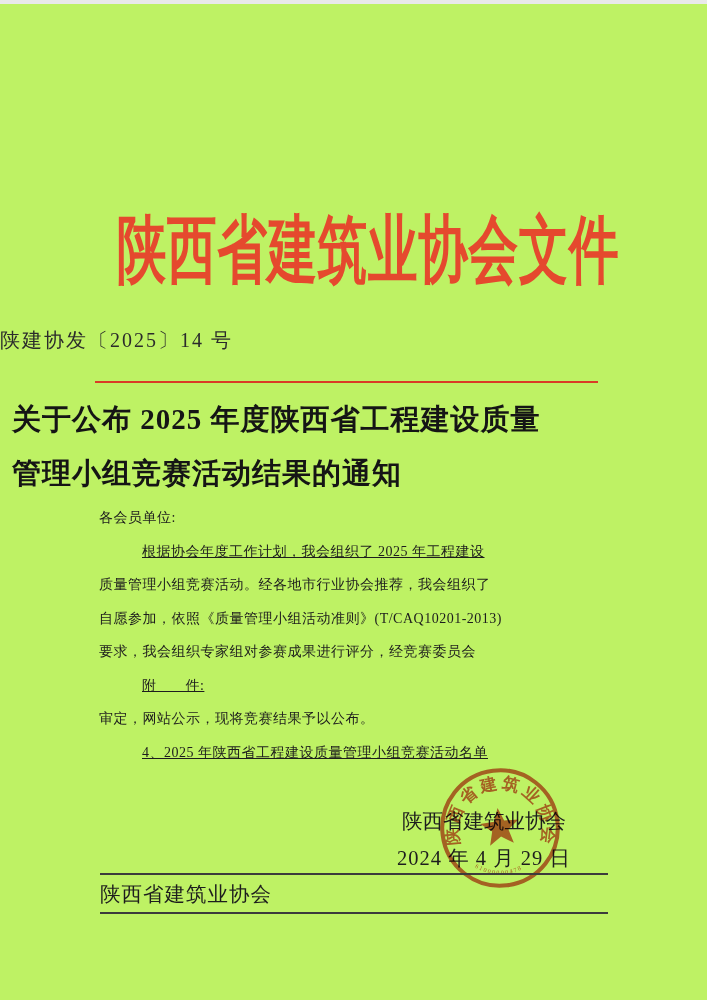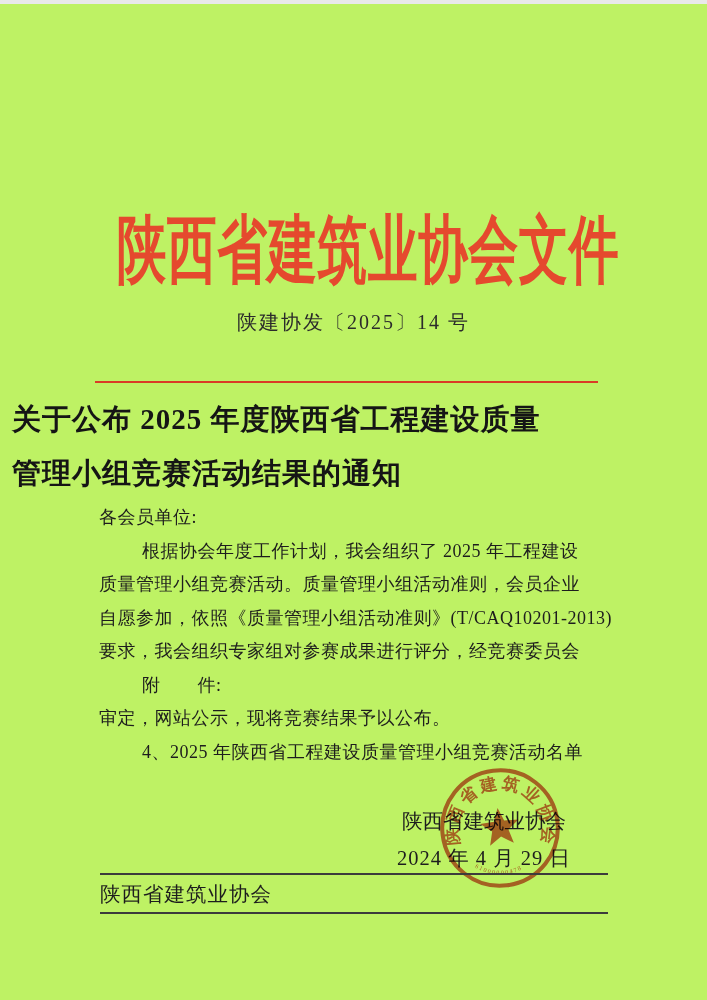--- a/index.html
+++ b/index.html
@@ -24,24 +24,23 @@
     font-weight: bold;
     line-height: 100px;
     color: #e5492e;
     transform: scaleX(0.67);
     transform-origin: 50% 0;
     white-space: nowrap;
     letter-spacing: 1px;
   }
   .doc-number {
     position: absolute;
-    top: 305px;
+    top: 323px;
     left: 0;
     width: 707px;
-    text-align: center;
     font-size: 20px;
     letter-spacing: 2px;
     color: #2b2b2b;
   }
   .red-rule {
     position: absolute;
     top: 377px;
     left: 95px;
     width: 503px;
     height: 2px;
@@ -59,27 +58,27 @@
     color: #151515;
     letter-spacing: 1px;
     padding-left: 8px;
   }
   
   .body-block {
     position: absolute;
     top: 497px;
     left: 99px;
     width: 514px;
-    font-size: 18px;
+    font-size: 14px;
     line-height: 33.5px;
     color: #1d1d1d;
     letter-spacing: 0.5px;
   }
   .body-line { white-space: nowrap; }
-  .indent { padding-left: 43px; }
+  .indent { padding-left: 43px; text-decoration: underline; }
   
   .signature {
     position: absolute;
     top: 802px;
     left: 396px;
     width: 176px;
     text-align: center;
     font-size: 20.5px;
     color: #1d1d1d;
   }
@@ -125,21 +124,21 @@
   <div class="red-rule"></div>
 
   <div class="doc-title">
     <div>关于公布 2025 年度陕西省工程建设质量</div>
     <div>管理小组竞赛活动结果的通知</div>
   </div>
 
   <div class="body-block">
     <div class="body-line">各会员单位:</div>
     <div class="body-line indent">根据协会年度工作计划，我会组织了 2025 年工程建设</div>
-    <div class="body-line">质量管理小组竞赛活动。质量管理小组活动准则，会员企业</div>
+    <div class="body-line">质量管理小组竞赛活动。经各地市行业协会推荐，我会组织了</div>
     <div class="body-line">自愿参加，依照《质量管理小组活动准则》(T/CAQ10201-2013)</div>
     <div class="body-line">要求，我会组织专家组对参赛成果进行评分，经竞赛委员会</div>
     <div class="body-line indent">附　　件:</div>
     <div class="body-line">审定，网站公示，现将竞赛结果予以公布。</div>
     <div class="body-line indent">4、2025 年陕西省工程建设质量管理小组竞赛活动名单</div>
   </div>
 
   <div class="signature">
     <div class="sig-org">陕西省建筑业协会</div>
     <div class="sig-date">2024 年 4 月 29 日</div>

